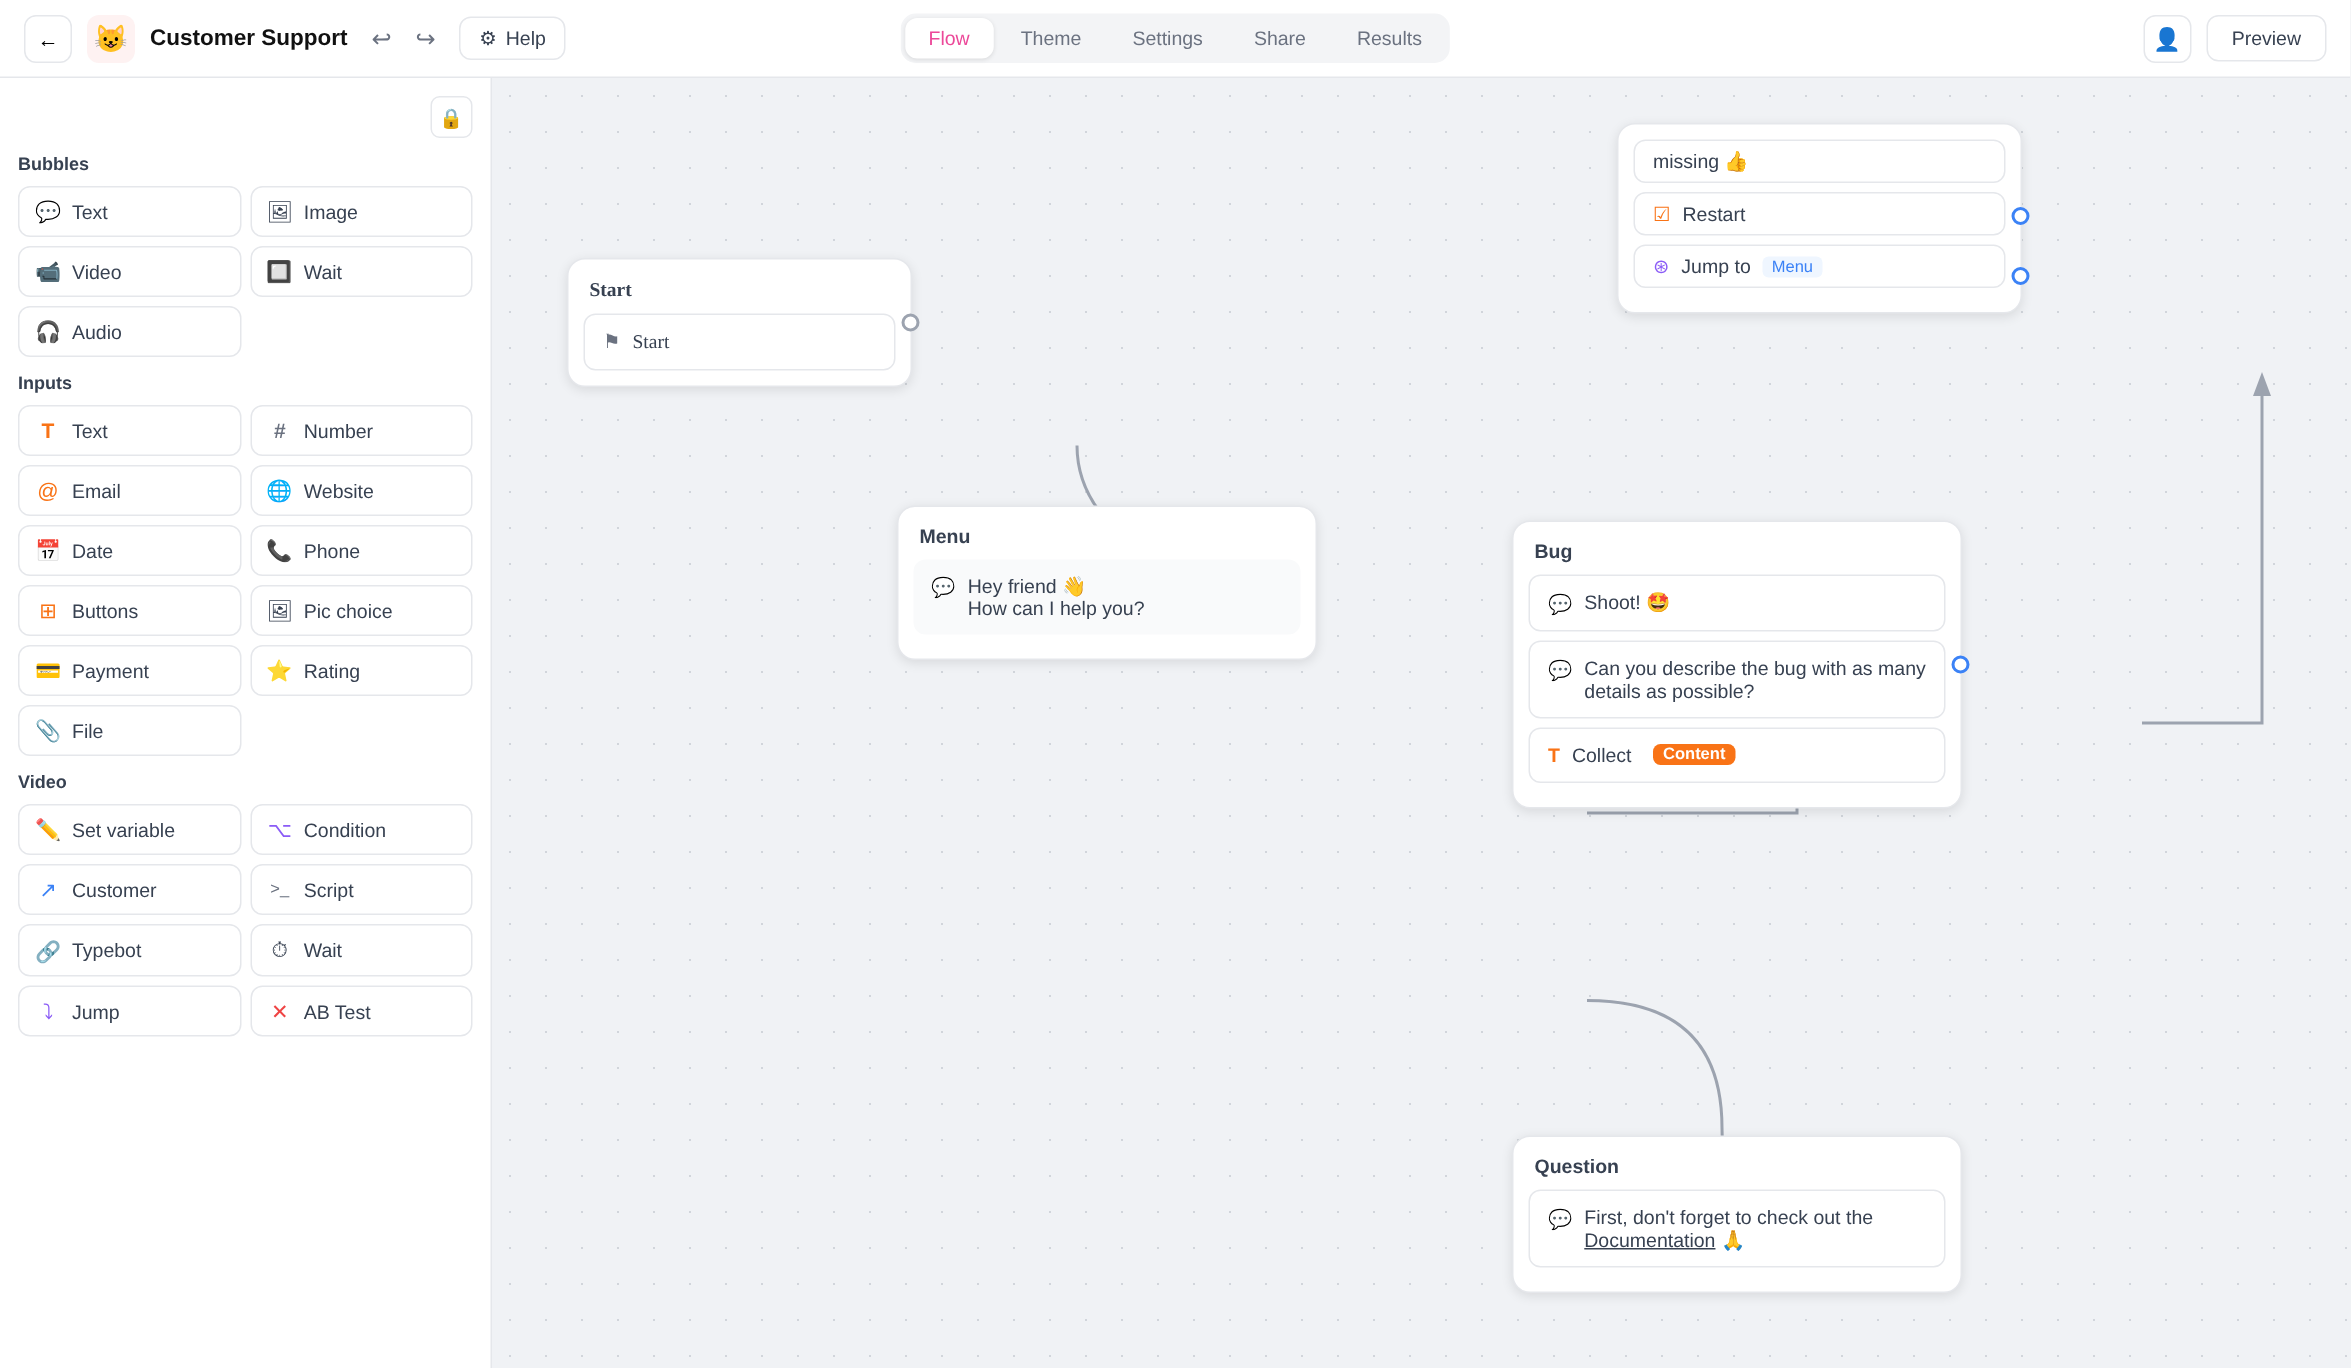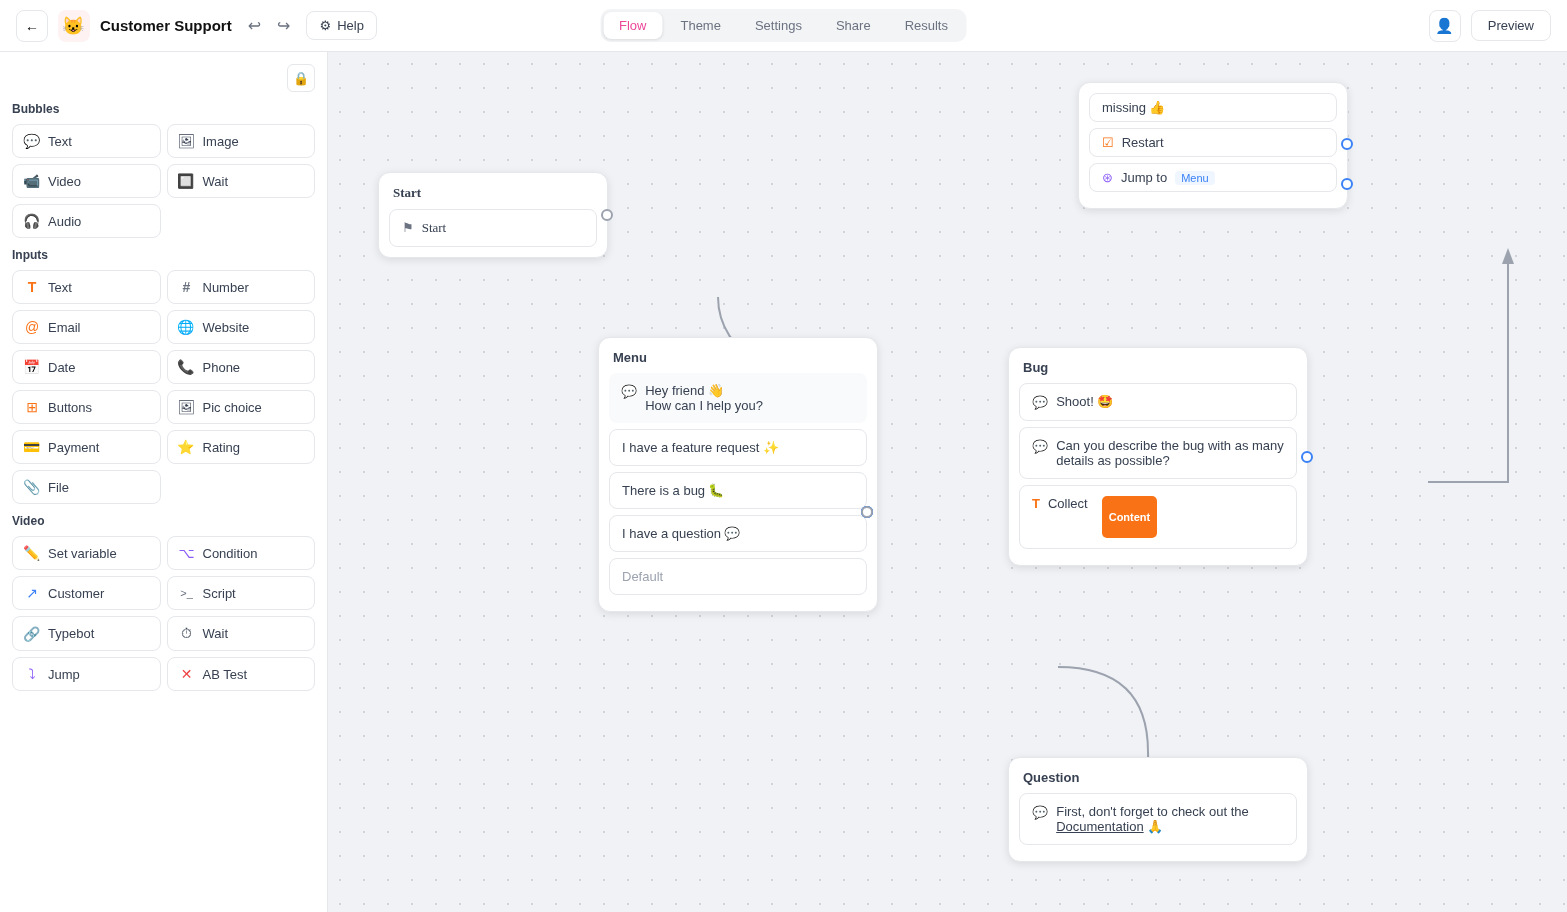--- a/index.html
+++ b/index.html
@@ -44,21 +44,21 @@
     .node-header { font-weight: 600; font-size: 13px; color: #374151; padding: 12px 14px 8px; }
     .node-content { padding: 0 10px 10px; }
 
     
     .start-node { left: 50px; top: 120px; width: 230px; }
     .start-row { display: flex; align-items: center; gap: 8px; padding: 10px 12px; border: 1px solid #e5e7eb; border-radius: 8px; font-size: 13px; color: #374151; }
     .menu-bubble { background: #f9fafb; border-radius: 8px; padding: 10px 12px; font-size: 13px; color: #374151; margin-bottom: 6px; display: flex; align-items: flex-start; gap: 8px; }
     .menu-choice { border: 1px solid #e5e7eb; border-radius: 8px; padding: 10px 12px; font-size: 13px; color: #374151; margin-bottom: 6px; display: flex; align-items: center; justify-content: space-between; }
     .menu-choice.default { color: #9ca3af; }
     .bubble-row { display: flex; align-items: flex-start; gap: 8px; border: 1px solid #e5e7eb; border-radius: 8px; padding: 10px 12px; margin-bottom: 6px; font-size: 13px; color: #374151; }
-    .collect-badge { background: #f97316; color: #fff; border-radius: 5px; padding: 15px 7px; font-size: 11px; font-weight: 600; }
+    .collect-badge { background: #f97316; color: #fff; border-radius: 5px; padding: 1px 7px; font-size: 11px; font-weight: 600; }
     .right-item { border: 1px solid #e5e7eb; border-radius: 8px; padding: 6px 12px; margin-bottom: 6px; font-size: 13px; color: #374151; display: flex; align-items: center; gap: 8px; }
 
     
     .conn-dot { width: 12px; height: 12px; border-radius: 50%; background: #fff; border: 2px solid #9ca3af; position: absolute; }
     .conn-dot.blue { border-color: #3b82f6; }
 
     
     .canvas-svg { position: absolute; top: 0; left: 0; width: 100%; height: 100%; pointer-events: none; }
     .bubble-icon { color: #6b7280; font-size: 13px; flex-shrink: 0; margin-top: 1px; }
     .t-icon { color: #f97316; font-size: 13px; font-weight: bold; flex-shrink: 0; }
@@ -255,38 +255,20 @@
 
     <div class="node" style="left:270px; top:285px; width:280px;">
       <div class="node-header">Menu</div>
       <div class="node-content">
 
         <div class="menu-bubble">
           <span class="bubble-icon">💬</span>
           <span>Hey friend 👋<br>How can I help you?</span>
         </div>
 
-        <div style="position:relative;">
-          <div class="menu-choice">
-            <span>I have a feature request ✨</span>
-            <div class="conn-dot blue" style="position:absolute; right:-6px; top:50%; transform:translateY(-50%);"></div>
-          </div>
-          <div class="menu-choice" style="margin-top:6px;">
-            <span>There is a bug 🐛</span>
-            <div class="conn-dot blue" style="position:absolute; right:-6px; top:50%; transform:translateY(-50%);"></div>
-          </div>
-          <div class="menu-choice" style="margin-top:6px;">
-            <span>I have a question 💬</span>
-            <div class="conn-dot blue" style="position:absolute; right:-6px; top:50%; transform:translateY(-50%);"></div>
-          </div>
-          <div class="menu-choice default" style="margin-top:6px;">
-            <span>Default</span>
-            <div class="conn-dot" style="position:absolute; right:-6px; top:50%; transform:translateY(-50%);"></div>
-          </div>
-        </div>
       </div>
     </div>
 
     <div class="node" style="left:680px; top:295px; width:300px;">
       <div class="node-header">Bug</div>
       <div class="node-content">
         <div class="bubble-row">
           <span class="bubble-icon">💬</span>
           <span>Shoot! 🤩</span>
         </div>

